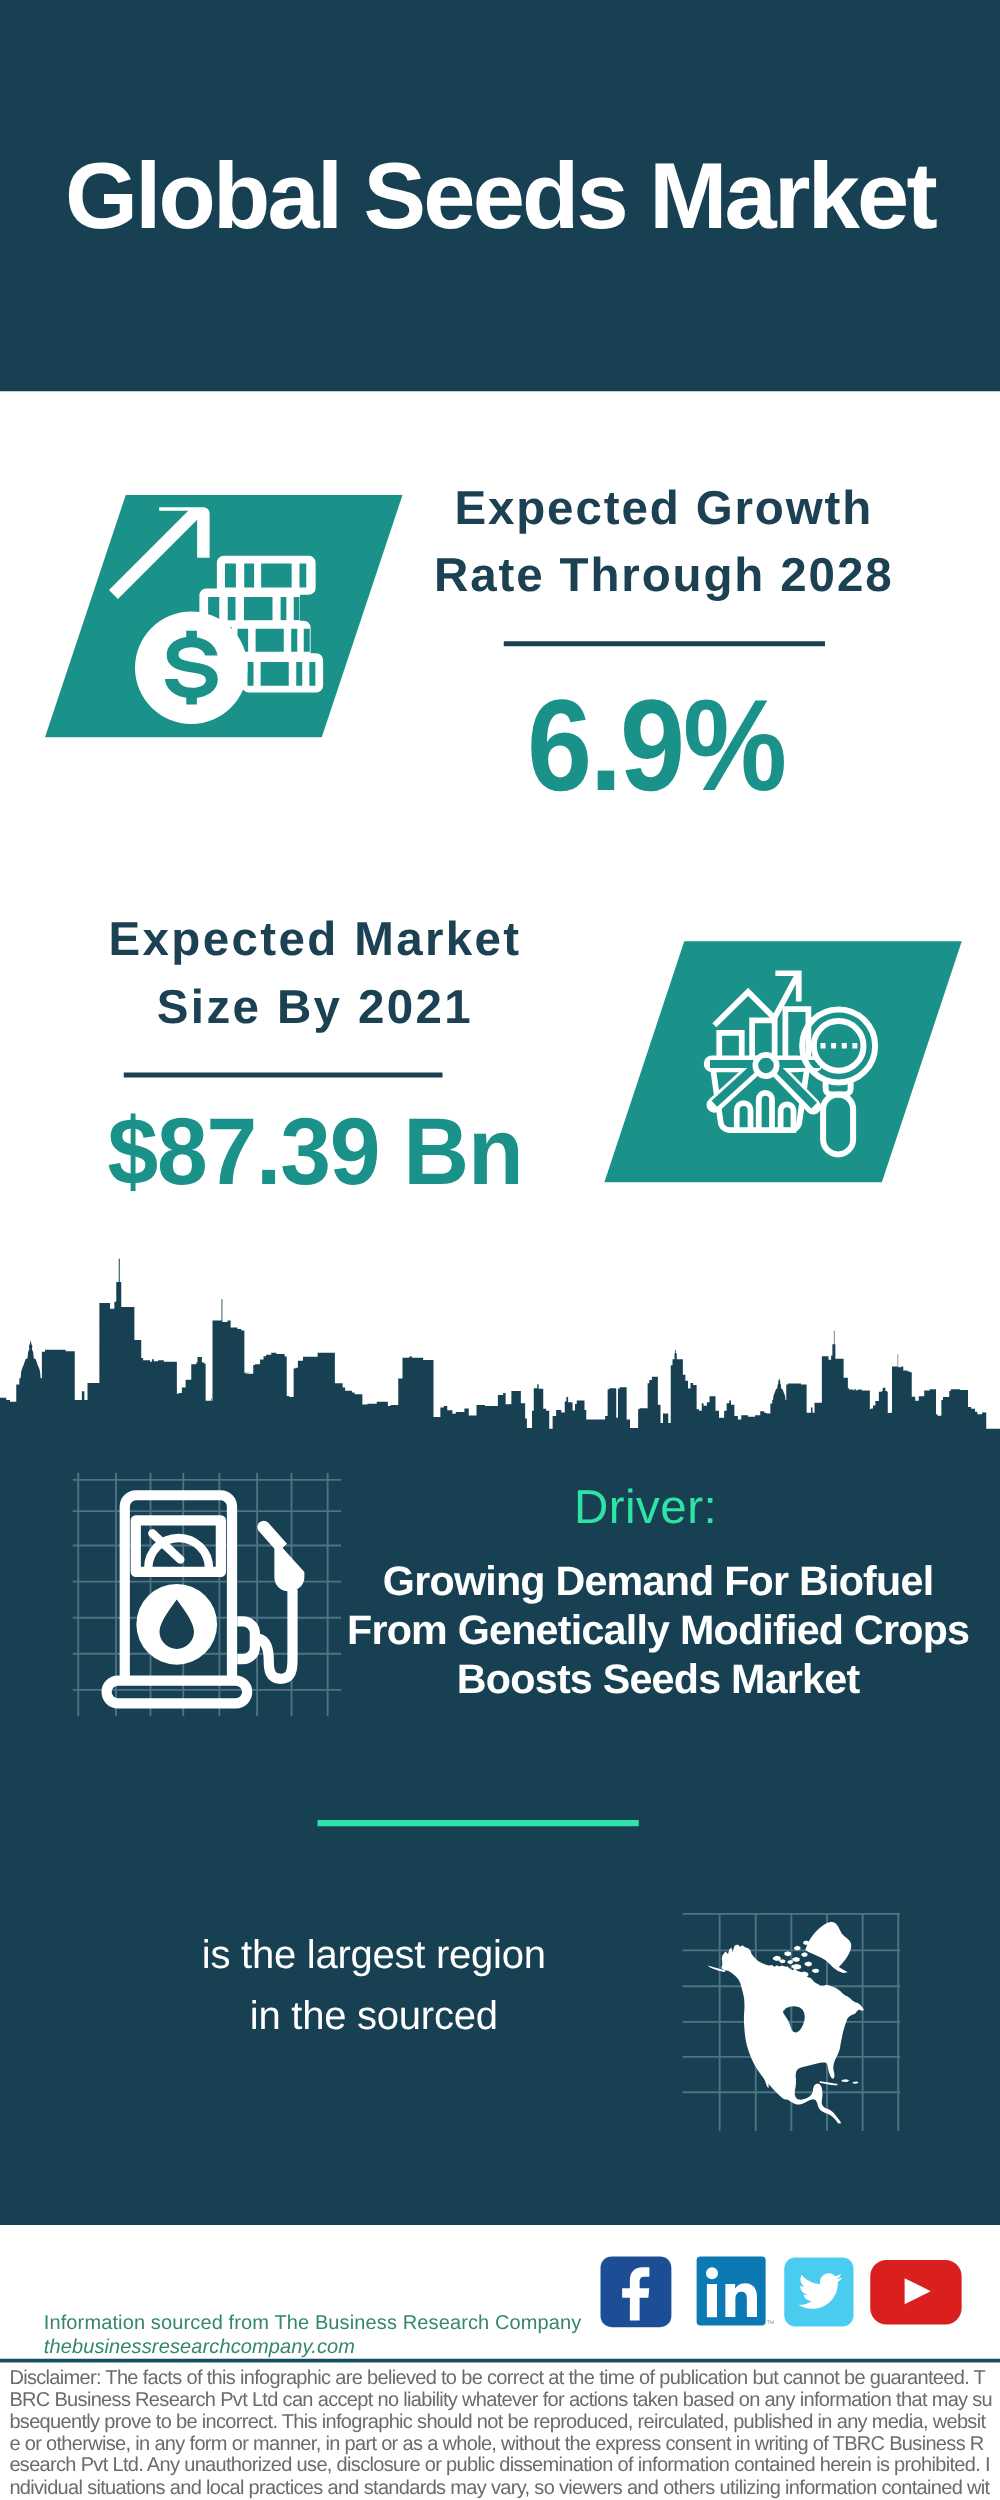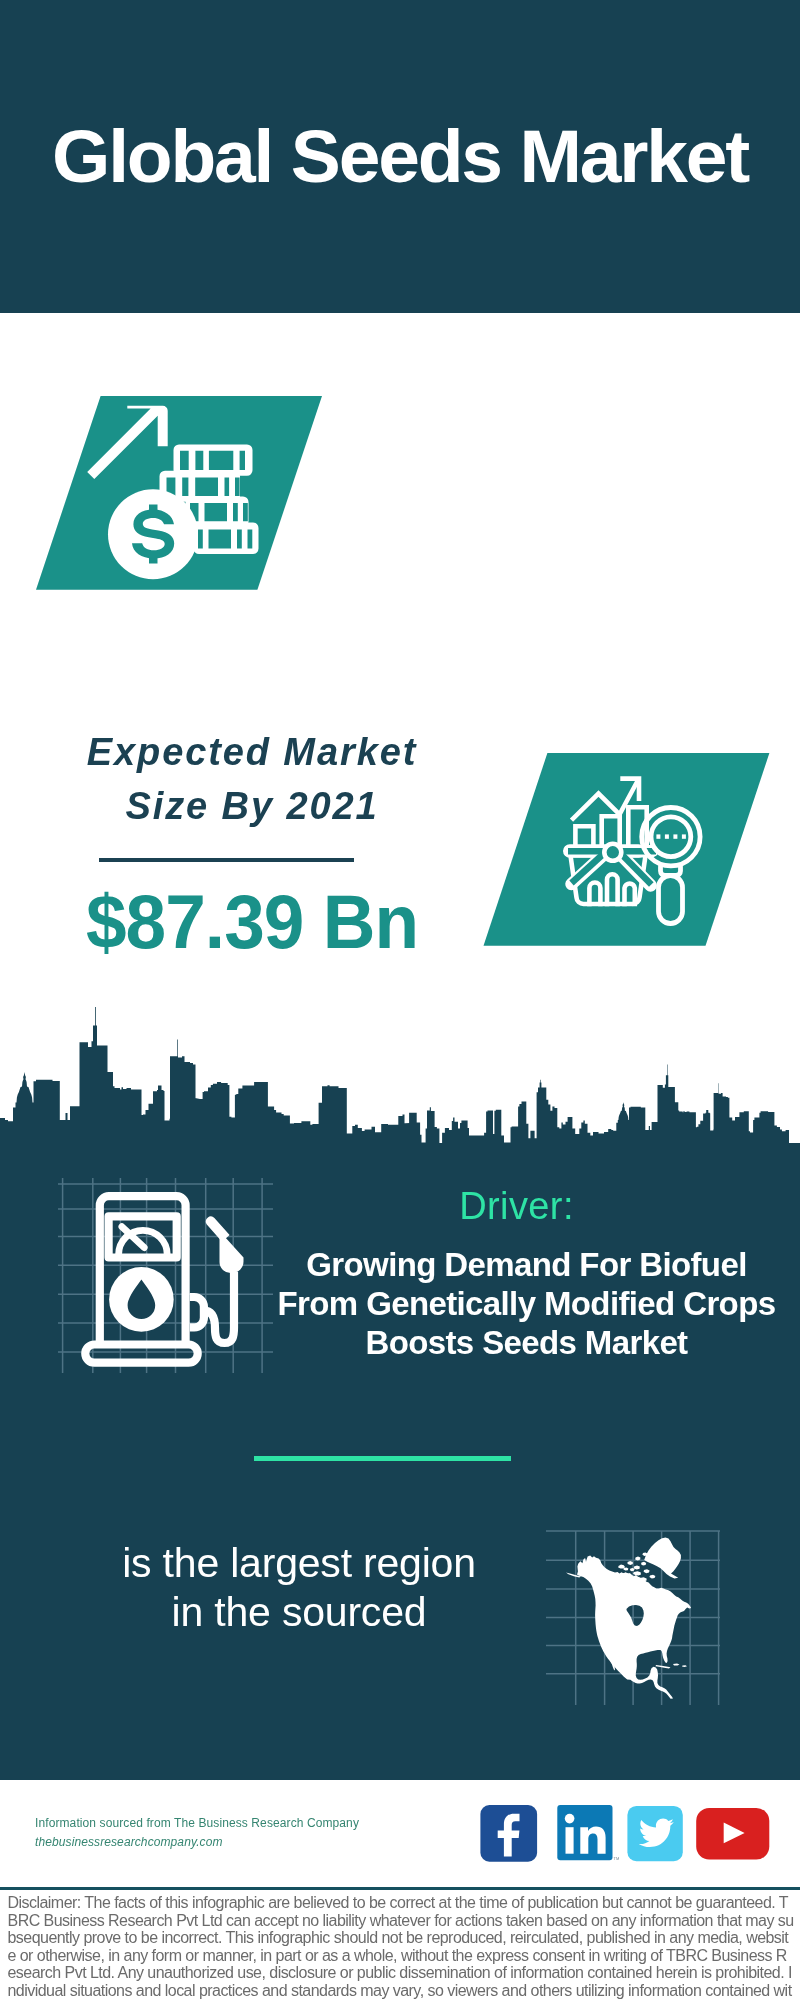--- a/index.html
+++ b/index.html
@@ -13,38 +13,38 @@
 
   
   .para1{position:absolute;left:30px;top:390px;width:300px;height:205px;}
   .stat1-text{position:absolute;left:331px;top:380px;width:400px;text-align:center;}
   .stat-head{color:#1b4152;font-size:38px;font-weight:bold;line-height:54px;letter-spacing:1.5px;}
   .stat-rule{height:4px;background:#1b4152;margin:0 auto;}
   .stat-value{color:#1a9189;font-weight:bold;font-size:104px;line-height:104px;letter-spacing:-2px;}
 
   
   .stat2-text{position:absolute;left:52px;top:725px;width:400px;text-align:center;}
-  .stat2-text .stat-head{letter-spacing:1.9px;font-style:italic;}
+  .stat2-text .stat-head{letter-spacing:1.9px;}
   .para2{position:absolute;left:478px;top:748px;width:298px;height:205px;}
 
   
   .driver-text{position:absolute;left:251px;top:1187px;width:551px;text-align:center;white-space:nowrap;}
   .driver-label{color:#2ee3a5;font-size:38px;font-weight:normal;line-height:39px;letter-spacing:0.4px;}
   .driver-line{color:#ffffff;font-size:33px;font-weight:bold;line-height:39px;letter-spacing:-0.62px;}
   .pump{position:absolute;left:58px;top:1178px;width:215px;height:195px;}
   
   .region-rule{position:absolute;left:254px;top:1456px;width:257px;height:4.5px;background:#2ee3a5;}
   .region-text{position:absolute;left:64px;top:1539px;width:470px;text-align:center;white-space:nowrap;}
   .region-name{color:#2ee3a5;font-size:41px;font-weight:bold;line-height:49.2px;letter-spacing:0.1px;}
-  .region-line{color:#ffffff;font-size:41px;font-weight:normal;line-height:49.2px;letter-spacing:-0.2px;}
+  .region-line{color:#ffffff;font-size:32px;font-weight:normal;line-height:49.2px;letter-spacing:-0.2px;}
   .namap{position:absolute;left:540px;top:1495px;width:200px;height:210px;}
   
   .footer{position:absolute;left:0;top:1780px;width:800px;height:220px;background:#ffffff;}
   .social{position:absolute;left:475px;top:1800px;width:305px;height:70px;}
-  .srcline{position:absolute;color:#358571;font-size:12px;line-height:16px;letter-spacing:0.1px;}
+  .srcline{position:absolute;color:#358571;font-size:16px;line-height:16px;letter-spacing:0.1px;margin-top:36px;}
   .footrule{position:absolute;left:0;top:1887px;width:800px;height:2.7px;background:#16505f;}
   .disclaimer{position:absolute;left:7.5px;top:1894px;width:787px;color:#6b6b6b;font-size:16px;line-height:17.5px;word-break:break-all;letter-spacing:-0.54px;}
 
   
   .darkbody{position:absolute;left:0;top:1143px;width:800px;height:637px;background:#174152;}
   .skyline{position:absolute;left:0;top:1000px;width:800px;height:145px;}
 </style>
 </head>
 <body>
 
@@ -65,20 +65,26 @@
       <path d="M191,496.5 h52 a5.5,5.5 0 0 1 5.5,5.5 v19.5 a5.5,5.5 0 0 1 -5.5,5.5 h-52 a5.5,5.5 0 0 1 -5.5,-5.5 v-19.5 a5.5,5.5 0 0 1 5.5,-5.5 z M190,503 v18.3 h8.5 v-18.3 z M204.5,503 v18.3 h22.5 v-18.3 z M233,503 v18.3 h4.8 v-18.3 z M243,503 v18.3 h4.8 v-18.3 z"></path>
       <path d="M199,522.5 h54 a5.5,5.5 0 0 1 5.5,5.5 v20.5 a5.5,5.5 0 0 1 -5.5,5.5 h-54 a5.5,5.5 0 0 1 -5.5,-5.5 v-20.5 a5.5,5.5 0 0 1 5.5,-5.5 z M198,529.5 v19 h4.8 v-19 z M208.5,529.5 v19 h22.5 v-19 z M237,529.5 v19 h4.8 v-19 z M247.5,529.5 v19 h4.8 v-19 z"></path>
 
       <circle cx="153" cy="534.2" r="45"></circle>
     </g>
     <g fill="#1a9189">
       <path d="M149,504.5 h8.5 v7.5 h-8.5 z M149,556 h8.5 v7.5 h-8.5 z"></path>
       <path d="M153.2,509.5 c11.5,0 19.6,6.2 20.8,14.8 h-10 c-1,-4 -5.4,-6.4 -10.8,-6.4 c-6,0 -10.4,2.4 -10.4,5.8 c0,3.2 2.8,4.6 9.4,5.7 l6.2,1 c10.4,1.7 15.8,6 15.8,13 c0,9 -8.6,15.1 -20.6,15.1 c-12.4,0 -20.8,-6 -21.6,-15.2 h10.2 c0.9,4.5 5.5,7 11.6,7 c6.4,0 10.9,-2.6 10.9,-6.3 c0,-3 -2.5,-4.6 -8.8,-5.6 l-7.2,-1.2 c-10.2,-1.7 -15.3,-6.1 -15.3,-13 c0,-8.8 8.1,-14.7 19.8,-14.7 z"></path>
     </g>
   </svg>
+  <div class="stat1-text">
+    <div class="stat-head">Expected Growth</div>
+    <div class="stat-head">Rate Through 2028</div>
+    <div class="stat-rule" style="width:257px;margin-top:25px;"></div>
+    <div class="stat-value" style="margin-top:28px;transform:scaleX(0.90) translateX(-7px);">6.9%</div>
+  </div>
 
   <div class="stat2-text">
     <div class="stat-head">Expected Market</div>
     <div class="stat-head">Size By 2021</div>
     <div class="stat-rule" style="width:255px;margin-top:25px;transform:translateX(-26px);"></div>
     <div class="stat-value" style="margin-top:22px;font-size:76px;line-height:76px;letter-spacing:-1px;transform:scaleX(0.96) translateX(0px);">$87.39 Bn</div>
   </div>
   <svg class="para2" viewBox="478 748 298 205">
     <polygon points="547.4,753 769.4,753 705.5,945.8 483.5,945.8" fill="#1a9189"></polygon>
     <g fill="none" stroke="#ffffff" stroke-width="4.6" stroke-linecap="square" stroke-linejoin="miter">

